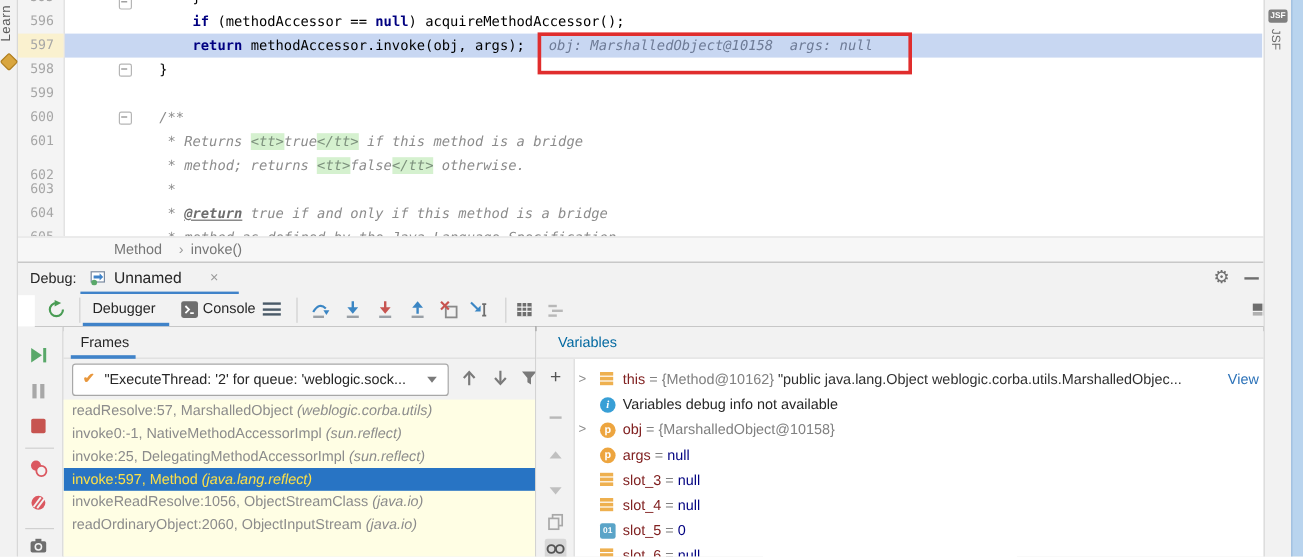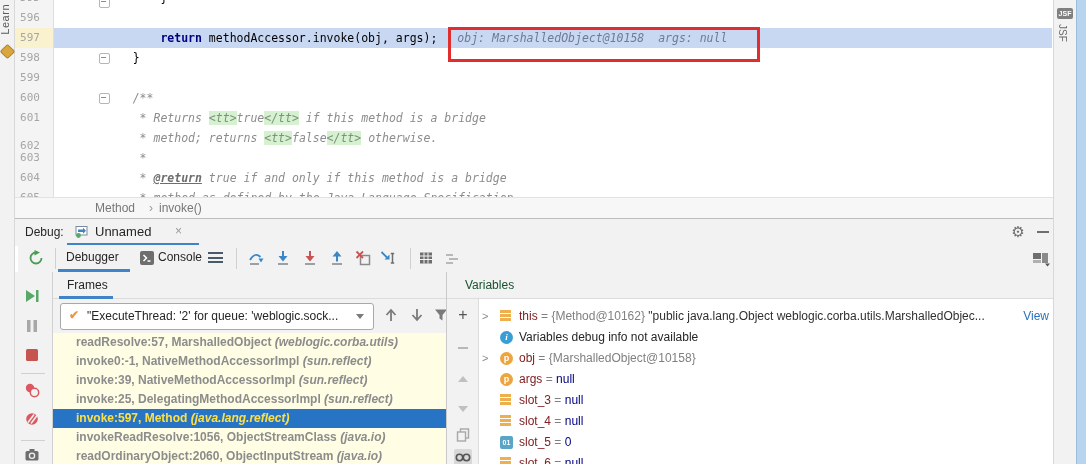--- a/index.html
+++ b/index.html
@@ -10,21 +10,21 @@
   
   .left-stripe{left:0;top:0;width:14px;height:464px;background:#f2f2f2;border-right:1px solid #d8d8d8;}
   .learn-label{left:-1px;top:4px;width:16px;color:#5a5a5a;font-size:11px;
     writing-mode:vertical-rl;transform:rotate(180deg);letter-spacing:0.5px;}
   .bookmark{left:2px;top:46px;width:9px;height:9px;background:#d9a63f;border:1px solid #b07f1f;
     transform:rotate(45deg);border-radius:2px;}
 
   
   .editor{left:15px;top:0;width:1037px;height:197px;background:#ffffff;overflow:hidden;}
   .gutter{left:0;top:0;width:38px;height:197px;background:#f4f4f4;border-right:1px solid #dedede;}
-  .ln{left:0;width:30px;height:20px;line-height:20px;text-align:center;color:#a6a6a6;
+  .ln{left:0;width:30px;height:20px;line-height:20px;text-align:right;color:#a6a6a6;
       font-family:"DejaVu Sans Mono",monospace;font-size:11px;}
   .ln-exec-bg{left:0;top:28px;width:38px;height:20px;background:#faf1cf;}
   .exec-line{left:39px;top:28px;width:998px;height:20px;background:#c8d7f2;}
   .fold{left:84px;width:9px;height:9px;border:1px solid #b5b5b5;border-radius:2px;background:#fff;}
   .fold:after{content:"";position:absolute;left:1px;top:3px;width:5px;height:1px;background:#8a8a8a;}
   .cl{left:90px;height:20px;line-height:20px;font-family:"DejaVu Sans Mono",monospace;
       font-size:11.5px;white-space:pre;color:#000;}
   .kw{color:#000080;font-weight:bold;}
   .cm{color:#8c8c8c;font-style:italic;}
   .tag{color:#7d917d;font-style:italic;background:#d5f1cf;}
@@ -50,21 +50,21 @@
   .run-tab{left:56px;top:2px;width:132px;height:22px;cursor:default;}
   .run-tab-underline{left:52px;top:24px;width:132px;height:3px;background:#4083c9;}
   .tab-ico{left:4px;top:4px;width:14px;height:13px;}
   .tab-ico svg{display:block;}
   .run-tab-label{left:24px;top:3px;font-size:13px;color:#262626;}
   .tab-close{left:104px;top:3px;color:#9a9a9a;font-size:12px;}
   .gear{left:994px;top:4px;width:18px;height:18px;color:#6e6e6e;font-size:15px;line-height:18px;text-align:center;}
   .hide-btn{left:1022px;top:12px;width:12px;height:2px;background:#6e6e6e;}
 
   
-  .debug-toolbar{left:18px;top:245px;width:1038px;height:27px;background:#f2f2f2;border-bottom:4px solid #404040;text-decoration:underline;}
+  .debug-toolbar{left:29px;top:245px;width:1038px;height:27px;background:#f2f2f2;border-bottom:4px solid #404040;text-decoration:underline;}
   .vsep{top:3px;width:1px;height:21px;background:#d0d0d0;}
   .tbtn{top:4px;width:20px;height:18px;text-align:center;}
   .tbtn svg{display:block;margin:1px auto;}
   .tab-label{top:5px;color:#262626;}
   .sel-underline{top:24px;height:3px;background:#4083c9;}
   .console-ico{left:122px;top:6px;width:14px;height:14px;background:#6e6e6e;border-radius:2px;}
   .hamburger{left:190px;top:7px;width:15px;height:12px;}
   .hamburger i{display:block;height:2px;background:#4a5a68;margin-bottom:2.5px;}
   .restore-layout{left:1014px;top:5px;width:20px;height:17px;}
 
@@ -78,38 +78,38 @@
   .frames-tab-label{left:14px;top:6px;color:#262626;}
   .frames-underline{left:6px;top:24px;width:54px;height:3px;background:#4083c9;}
   .thread-row{left:0;top:27px;width:393px;height:33px;}
   .thread-combo{left:7px;top:4px;width:312px;height:25px;background:#fff;border:1px solid #a8a8a8;border-radius:3px;}
   .combo-check{left:8px;top:4px;color:#e8973c;font-size:12px;font-weight:bold;}
   .combo-text{left:26px;top:5px;width:262px;color:#262626;font-size:12px;white-space:nowrap;overflow:hidden;}
   .combo-arrow{left:295px;top:10px;width:0;height:0;border-left:4px solid transparent;
     border-right:4px solid transparent;border-top:5px solid #7a7a7a;}
   .frames-ctrl{top:8px;width:18px;height:18px;}
   .frames-list{left:0;top:61px;width:393px;height:131px;background:#fffee4;overflow:hidden;}
-  .frame-row{position:relative;height:19px;line-height:19px;padding-left:23px;color:#8c8c8c;white-space:nowrap;font-weight:bold;}
+  .frame-row{position:relative;height:19px;line-height:19px;padding-left:7px;color:#8c8c8c;white-space:nowrap;}
   .frame-row .pkg{font-style:italic;}
   .frame-row.selected{background:#2874c4;color:#fde047;}
 
   .split{left:446px;top:272px;width:1px;height:192px;background:#c9c9c9;}
 
   .vars-toolbar{left:447px;top:299px;width:31px;height:165px;background:#f2f2f2;border-right:1px solid #dcdcdc;}
   .vbtn{left:7px;width:18px;height:18px;text-align:center;}
   .plus{font-size:16px;color:#555;line-height:16px;}
   .minus-g{margin:8px auto 0;width:10px;height:2px;background:#b8b8b8;}
   .tri{width:0;height:0;margin:5px auto 0;border-left:5px solid transparent;border-right:5px solid transparent;}
   .tri.up{border-bottom:6px solid #c0c0c0;}
   .tri.down{border-top:6px solid #c0c0c0;}
   .watch-pressed{background:#d8d8d8;border-radius:2px;}
 
   .vars-panel{left:447px;top:272px;width:606px;height:192px;background:#f2f2f2;}
   .vars-head{height:26px;border-bottom:1px solid #dcdcdc;}
-  .vars-tab-label{left:18px;top:6px;color:#14532d;}
+  .vars-tab-label{left:18px;top:6px;color:#0369a1;}
   .vars-body{left:31px;top:27px;width:575px;height:165px;background:#ffffff;overflow:hidden;}
   .var-row{position:relative;height:21px;line-height:21px;white-space:nowrap;overflow:hidden;}
   .chev{position:absolute;left:4px;top:0;color:#8a8a8a;font-size:11px;}
   .vicon{position:absolute;left:22px;top:4px;width:13px;height:13px;}
   .bars i{display:block;height:2.5px;background:#eeb04f;margin-bottom:1.5px;width:11px;}
   .p-ico{background:#eda53f;border-radius:50%;color:#fff;font-size:9px;font-weight:bold;
     text-align:center;line-height:13px;}
   .prim-ico{background:#5aa4c8;border-radius:2px;color:#fff;font-size:7px;font-weight:bold;
     text-align:center;line-height:13px;}
   .info-ico{background:#389fd6;border-radius:50%;color:#fff;font-size:9px;font-style:italic;
@@ -148,20 +148,21 @@
       <div class="abs ln" style="top:148px">603</div>
       <div class="abs ln" style="top:168px">604</div>
       <div class="abs ln" style="top:188px">605</div>
     </div>
 
     <div class="abs fold" style="top:-3px"></div>
     <div class="abs fold" style="top:53px"></div>
     <div class="abs fold" style="top:93px"></div>
 
     <div class="abs cl" style="top:-12px"><span>        }</span></div>
+    <div class="abs cl" style="top:8px"><span>        </span><span class="kw">if</span><span> (methodAccessor == </span><span class="kw">null</span><span>) acquireMethodAccessor();</span></div>
     <div class="abs cl" style="top:28px"><span>        </span><span class="kw">return</span><span> methodAccessor.invoke(obj, args);</span><span class="hint">obj: MarshalledObject@10158  args: null</span></div>
     <div class="abs cl" style="top:48px"><span>    }</span></div>
     <div class="abs cl" style="top:88px"><span class="cm">    /**</span></div>
     <div class="abs cl" style="top:108px"><span class="cm">     * Returns </span><span class="tag">&lt;tt&gt;</span><span class="cm">true</span><span class="tag">&lt;/tt&gt;</span><span class="cm"> if this method is a bridge</span></div>
     <div class="abs cl" style="top:128px"><span class="cm">     * method; returns </span><span class="tag">&lt;tt&gt;</span><span class="cm">false</span><span class="tag">&lt;/tt&gt;</span><span class="cm"> otherwise.</span></div>
     <div class="abs cl" style="top:148px"><span class="cm">     *</span></div>
     <div class="abs cl" style="top:168px"><span class="cm">     * </span><span class="ret">@return</span><span class="cm"> true if and only if this method is a bridge</span></div>
     <div class="abs cl" style="top:188px"><span class="cm">     * method as defined by the Java Language Specification</span></div>
 
     <div class="abs annotation-box"></div>
@@ -348,21 +349,20 @@
       </div>
       <div class="abs frames-ctrl" style="left:380px">
         <svg width="16" height="16">
             <polygon points="2,2.5 14,2.5 9.5,8 9.5,13.5 6.5,11.5 6.5,8" fill="#7a7a7a"></polygon>
           </svg>
       </div>
     </div>
     <div class="frames-list abs">
       <div class="frame-row"><span>readResolve:57, MarshalledObject</span> <span class="pkg">(weblogic.corba.utils)</span></div>
       <div class="frame-row"><span>invoke0:-1, NativeMethodAccessorImpl</span> <span class="pkg">(sun.reflect)</span></div>
-      <div class="frame-row"><span>invoke:39, NativeMethodAccessorImpl</span> <span class="pkg">(sun.reflect)</span></div>
       <div class="frame-row"><span>invoke:25, DelegatingMethodAccessorImpl</span> <span class="pkg">(sun.reflect)</span></div>
       <div class="frame-row selected"><span>invoke:597, Method</span> <span class="pkg">(java.lang.reflect)</span></div>
       <div class="frame-row"><span>invokeReadResolve:1056, ObjectStreamClass</span> <span class="pkg">(java.io)</span></div>
       <div class="frame-row"><span>readOrdinaryObject:2060, ObjectInputStream</span> <span class="pkg">(java.io)</span></div>
     </div>
   </div>
 
   <div class="abs split"></div>
 
   <div class="abs vars-panel">

